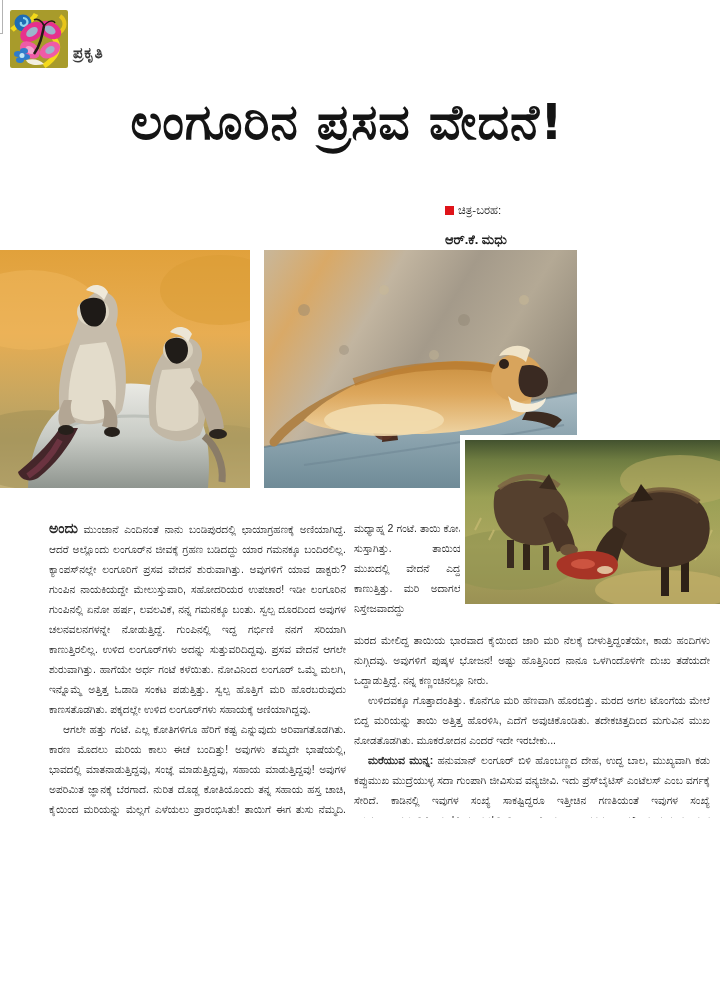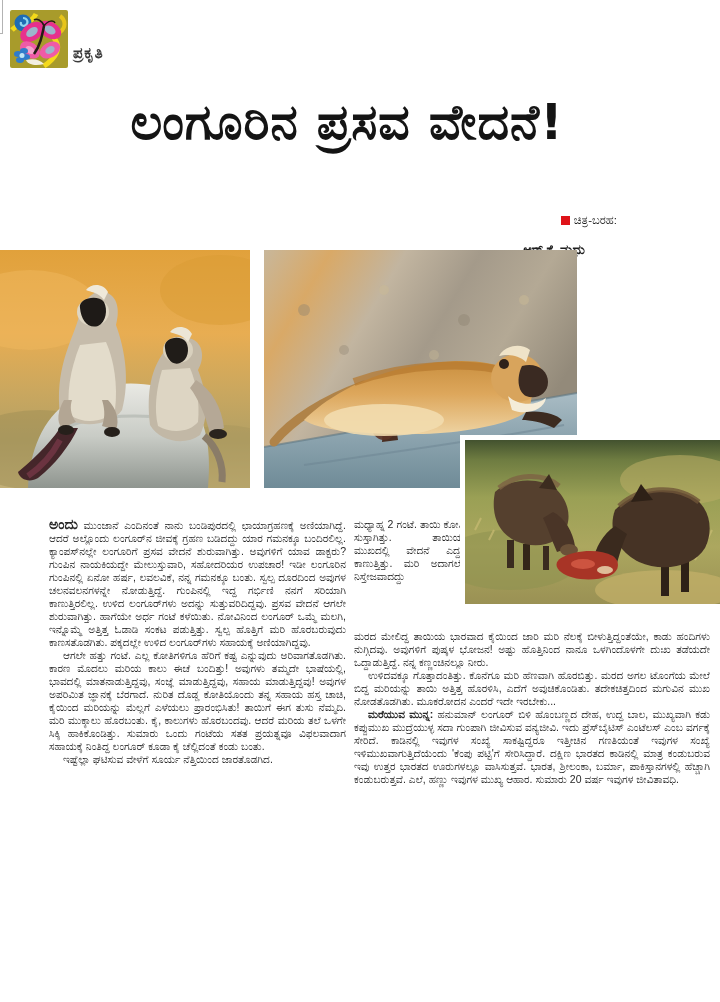--- a/index.html
+++ b/index.html
@@ -17,34 +17,34 @@
   .crop-br-v{left:708px;top:989px;width:1px;height:13px;}
 
   
   .logo{left:10px;top:10px;width:58px;height:58px;}
   .section-label{left:73px;top:44px;font-size:15px;letter-spacing:1px;color:#3a3a3a;font-weight:bold;}
 
   
   .title{left:0;top:94px;width:720px;text-align:center;padding-right:26px;box-sizing:border-box;
          font-size:49px;font-weight:bold;color:#141414;letter-spacing:1px;
          font-family:"DejaVu Sans","Liberation Sans",sans-serif;}
-  .byline{left:445px;top:212px;width:172px;text-align:right;font-size:11.5px;line-height:1.45;color:#1d1d1d;}
+  .byline{left:445px;top:202px;width:172px;text-align:left;font-size:11.5px;line-height:1.45;color:#1d1d1d;}
   .byline .author{display:block;font-size:13px;font-weight:bold;padding-right:32px;margin-top:12px;}
   .red-sq{display:inline-block;width:9px;height:9px;background:#df1319;margin-right:4px;vertical-align:-1px;}
 
   
   .photo{position:absolute;overflow:hidden;}
   .photo svg{display:block;width:100%;height:100%;}
   .photo1{left:0;top:250px;width:250px;height:238px;}
   .photo2{left:264px;top:250px;width:313px;height:238px;}
   .photo3{left:460px;top:435px;width:260px;height:169px;border-left:5px solid #ffffff;border-top:5px solid #ffffff;
           box-sizing:border-box;z-index:3;}
 
   
-  .col{position:absolute;font-size:10.5px;line-height:13px;text-align:justify;color:#272727;}
+  .col{position:absolute;font-size:10.5px;line-height:20px;text-align:justify;color:#272727;}
   .col p{margin:0;}
   .col p + p{text-indent:14px;}
   .col-left{left:49px;top:518px;width:297px;}
   .col-right-narrow{left:354px;top:518px;width:110px;}
   .col-right-wide{left:354px;top:630px;width:356px;}
   .lead-word{font-weight:bold;font-size:14px;}
   .lead-bold{font-weight:bold;}
 
   .end-dot{left:642px;top:897px;width:10px;height:10px;border-radius:50%;background:#cc1014;}
 

